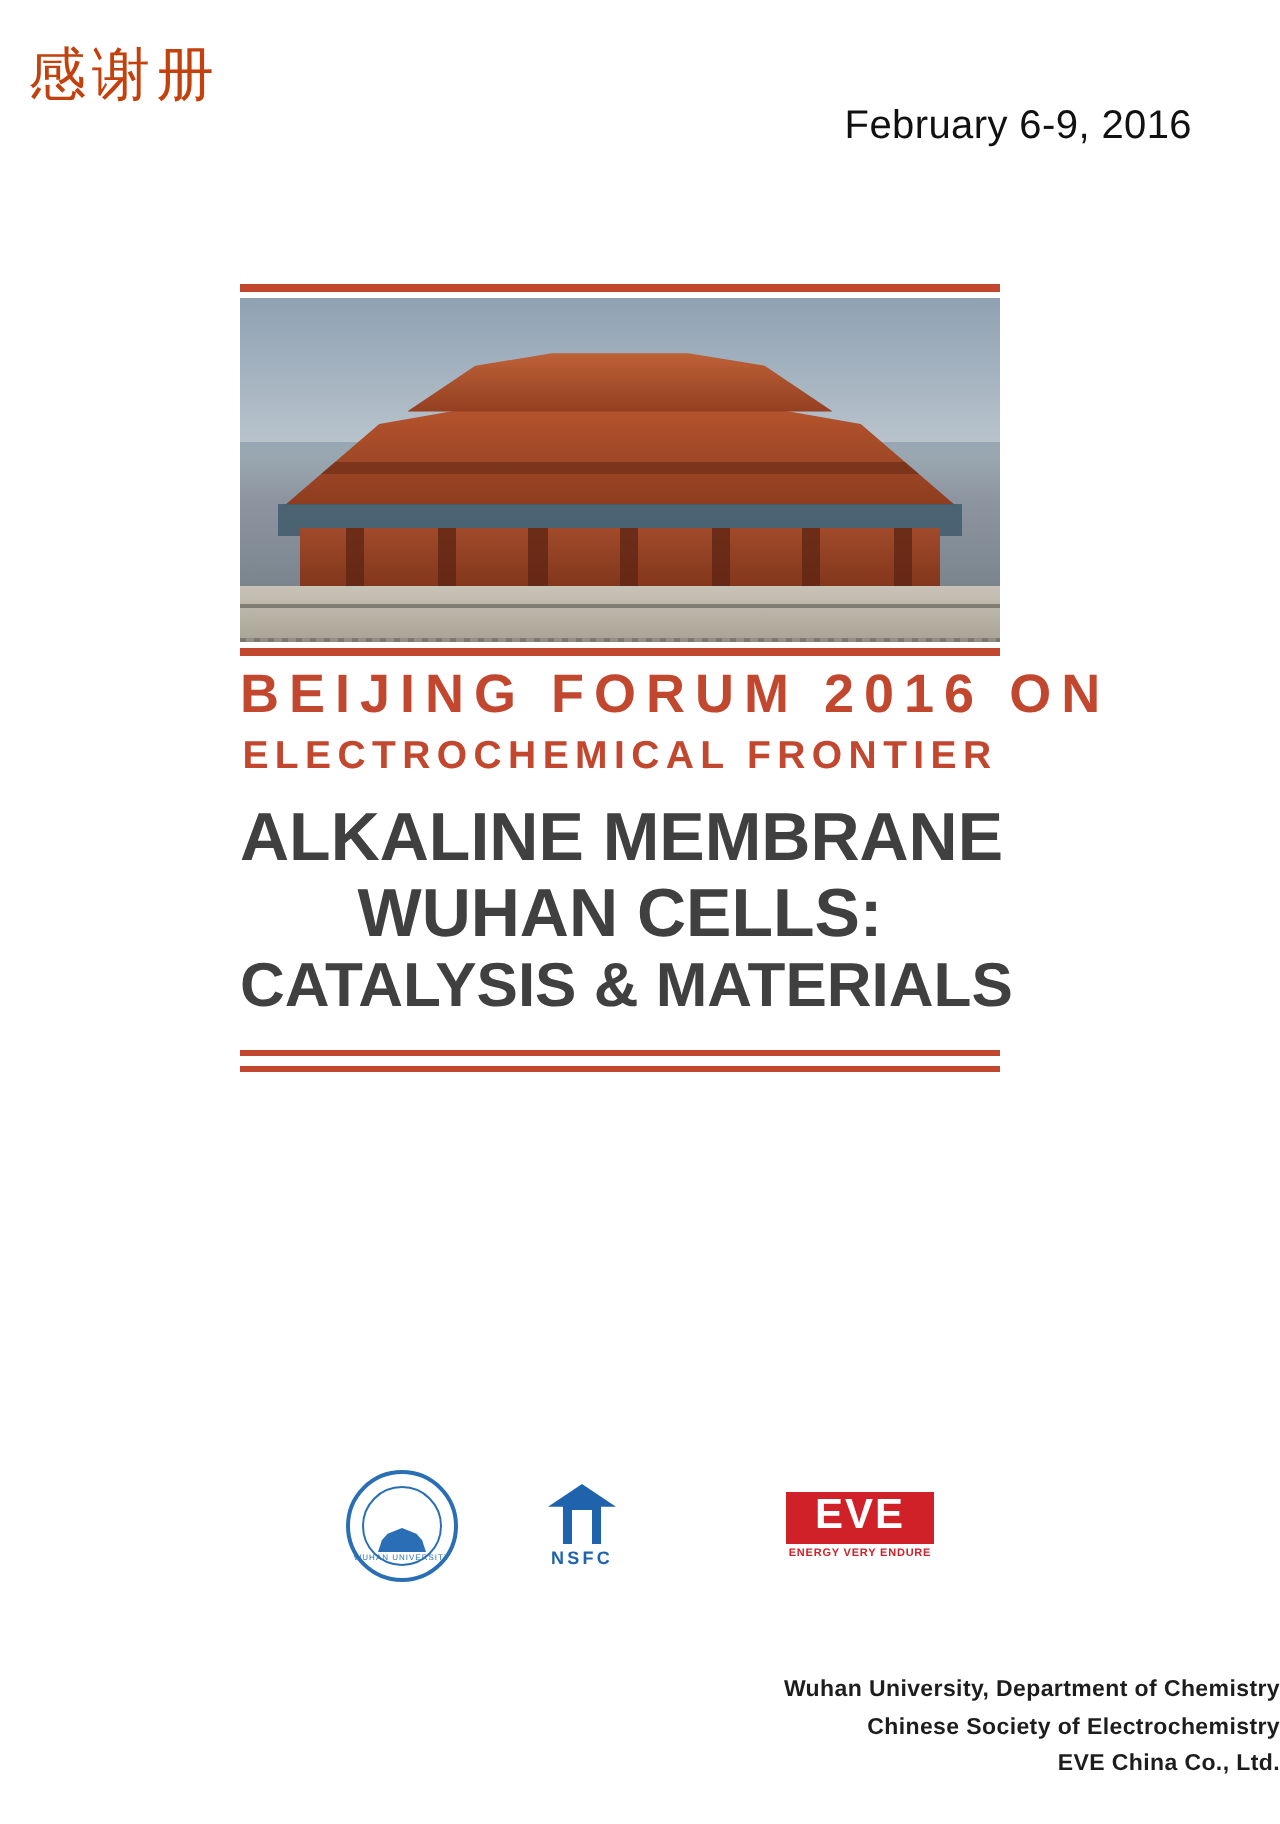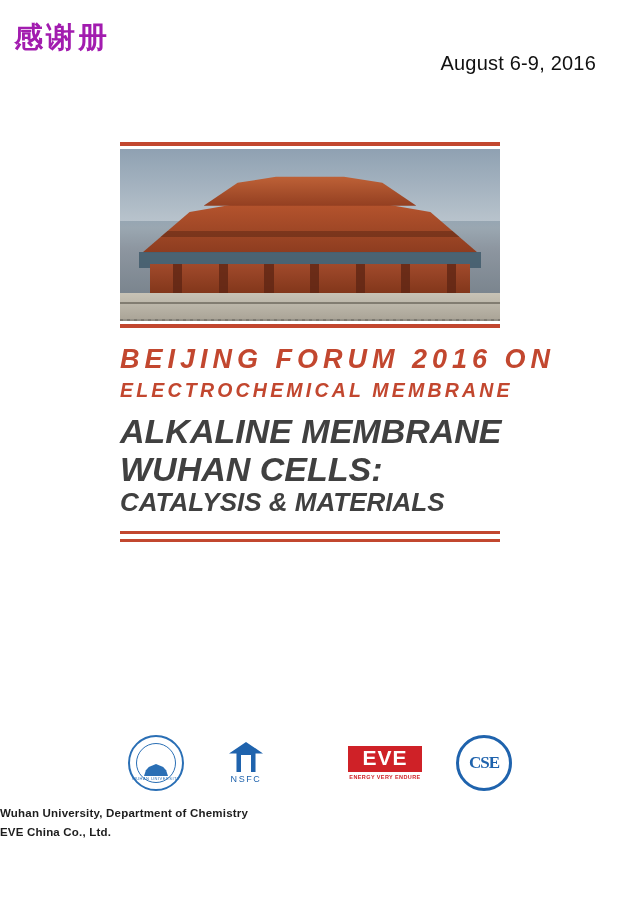--- a/index.html
+++ b/index.html
@@ -15,23 +15,23 @@
     overflow: hidden;
   }
 
   
   .top-chinese {
     position: absolute;
     top: 18px;
     left: 14px;
     font-family: "DejaVu Serif", serif;
     font-size: 29px;
-    color: #a21caf;
+    color: #c2410c;
     letter-spacing: 3px;
-    font-weight: 700;
+    font-weight: 400;
   }
   .top-date {
     position: absolute;
     top: 52px;
     right: 44px;
     font-size: 20px;
     color: #111111;
     font-family: "Liberation Sans", sans-serif;
     letter-spacing: 0.2px;
   }
@@ -141,22 +141,22 @@
     left: 0;
     bottom: 0;
     width: 100%;
     height: 7%;
     background: repeating-linear-gradient(90deg, #6d6a63 0px, #6d6a63 3px, #8b887f 3px, #8b887f 7px);
     opacity: 0.75;
   }
 
   
   .title-wrap {
-    padding-top: 16px;
-    font-style: italic;
+    text-align: center;
+    padding-top: 4px;
   }
   .line-beijing {
     font-family: "Liberation Sans", sans-serif;
     font-weight: 700;
     font-size: 27px;
     color: #c2472f;
     letter-spacing: 5px;
     line-height: 1.15;
     white-space: nowrap;
   }
@@ -173,21 +173,21 @@
     font-family: "Liberation Sans", sans-serif;
     font-weight: 700;
     font-size: 34px;
     color: #404040;
     line-height: 1.12;
     letter-spacing: 0px;
     margin-top: 10px;
     white-space: nowrap;
   }
   .line-big.second { margin-top: 0px; }
-  .line-big.third  { margin-top: 0px; font-size: 26px; }
+  .line-big.third  { margin-top: 0px; font-size: 31px; }
 
   .bottom-rules {
     margin-top: 14px;
   }
   .bottom-rules .rule-thin { margin-bottom: 5px; }
 
   
   .logos {
     position: absolute;
     left: 0;
@@ -248,21 +248,21 @@
   }
   .logo-nsfc .mark:after {
     content: "";
     position: absolute;
     left: 36%; top: 44%;
     width: 28%; height: 56%;
     background: #ffffff;
   }
   .logo-nsfc .txt {
     font-size: 9px;
-    font-weight: 400;
+    font-weight: 700;
     letter-spacing: 1.6px;
     margin-top: 2px;
   }
 
   .logo-eve {
     width: 74px;
     text-align: center;
     padding-left: 40px;
   }
   .logo-eve .badge {
@@ -297,35 +297,35 @@
     font-family: "Liberation Serif", serif;
     letter-spacing: -1px;
     background: #ffffff;
   }
 
   
   .organizers {
     position: absolute;
     left: 0;
     right: 0;
-    top: 804px;
-    text-align: left;
+    top: 836px;
+    text-align: right;
     color: #1d1d1d;
     font-family: "Liberation Sans", sans-serif;
     font-size: 11.5px;
     font-weight: 700;
     line-height: 1.62;
     letter-spacing: 0.2px;
   }
 </style>
 </head>
 <body>
 
 <div class="top-chinese">感谢册</div>
-<div class="top-date">August 6-9, 2016</div>
+<div class="top-date">February 6-9, 2016</div>
 
 <div class="poster">
 
   <div class="rule"></div>
 
   <div class="photo">
     <div class="sky"></div>
     <div class="roof-main"></div>
     <div class="roof-upper"></div>
     <div class="eave-band"></div>
@@ -339,21 +339,21 @@
     <div class="column" style="left:86%"></div>
     <div class="terrace">
       <div class="crowd"></div>
     </div>
   </div>
 
   <div class="rule" style="margin-top:3px"></div>
 
   <div class="title-wrap">
     <div class="line-beijing">BEIJING  FORUM  2016  ON</div>
-    <div class="line-electro">ELECTROCHEMICAL  MEMBRANE</div>
+    <div class="line-electro">ELECTROCHEMICAL  FRONTIER</div>
     <div class="line-big">ALKALINE MEMBRANE</div>
     <div class="line-big second">WUHAN CELLS:</div>
     <div class="line-big third">CATALYSIS &amp; MATERIALS</div>
   </div>
 
   <div class="bottom-rules">
     <div class="rule-thin"></div>
     <div class="rule-thin"></div>
   </div>
 </div>
@@ -369,21 +369,19 @@
   <div class="logo logo-nsfc">
     <div class="mark"></div>
     <div class="txt">NSFC</div>
   </div>
 
   <div class="logo logo-eve">
     <div class="badge">EVE</div>
     <div class="slogan">ENERGY VERY ENDURE</div>
   </div>
 
-  <div class="logo logo-cse">
-    <span>CSE</span>
-  </div>
 </div>
 
 <div class="organizers">
   <div>Wuhan University, Department of Chemistry</div>
+  <div>Chinese Society of Electrochemistry</div>
   <div>EVE China Co., Ltd.</div>
 </div>
 
 </body></html>

